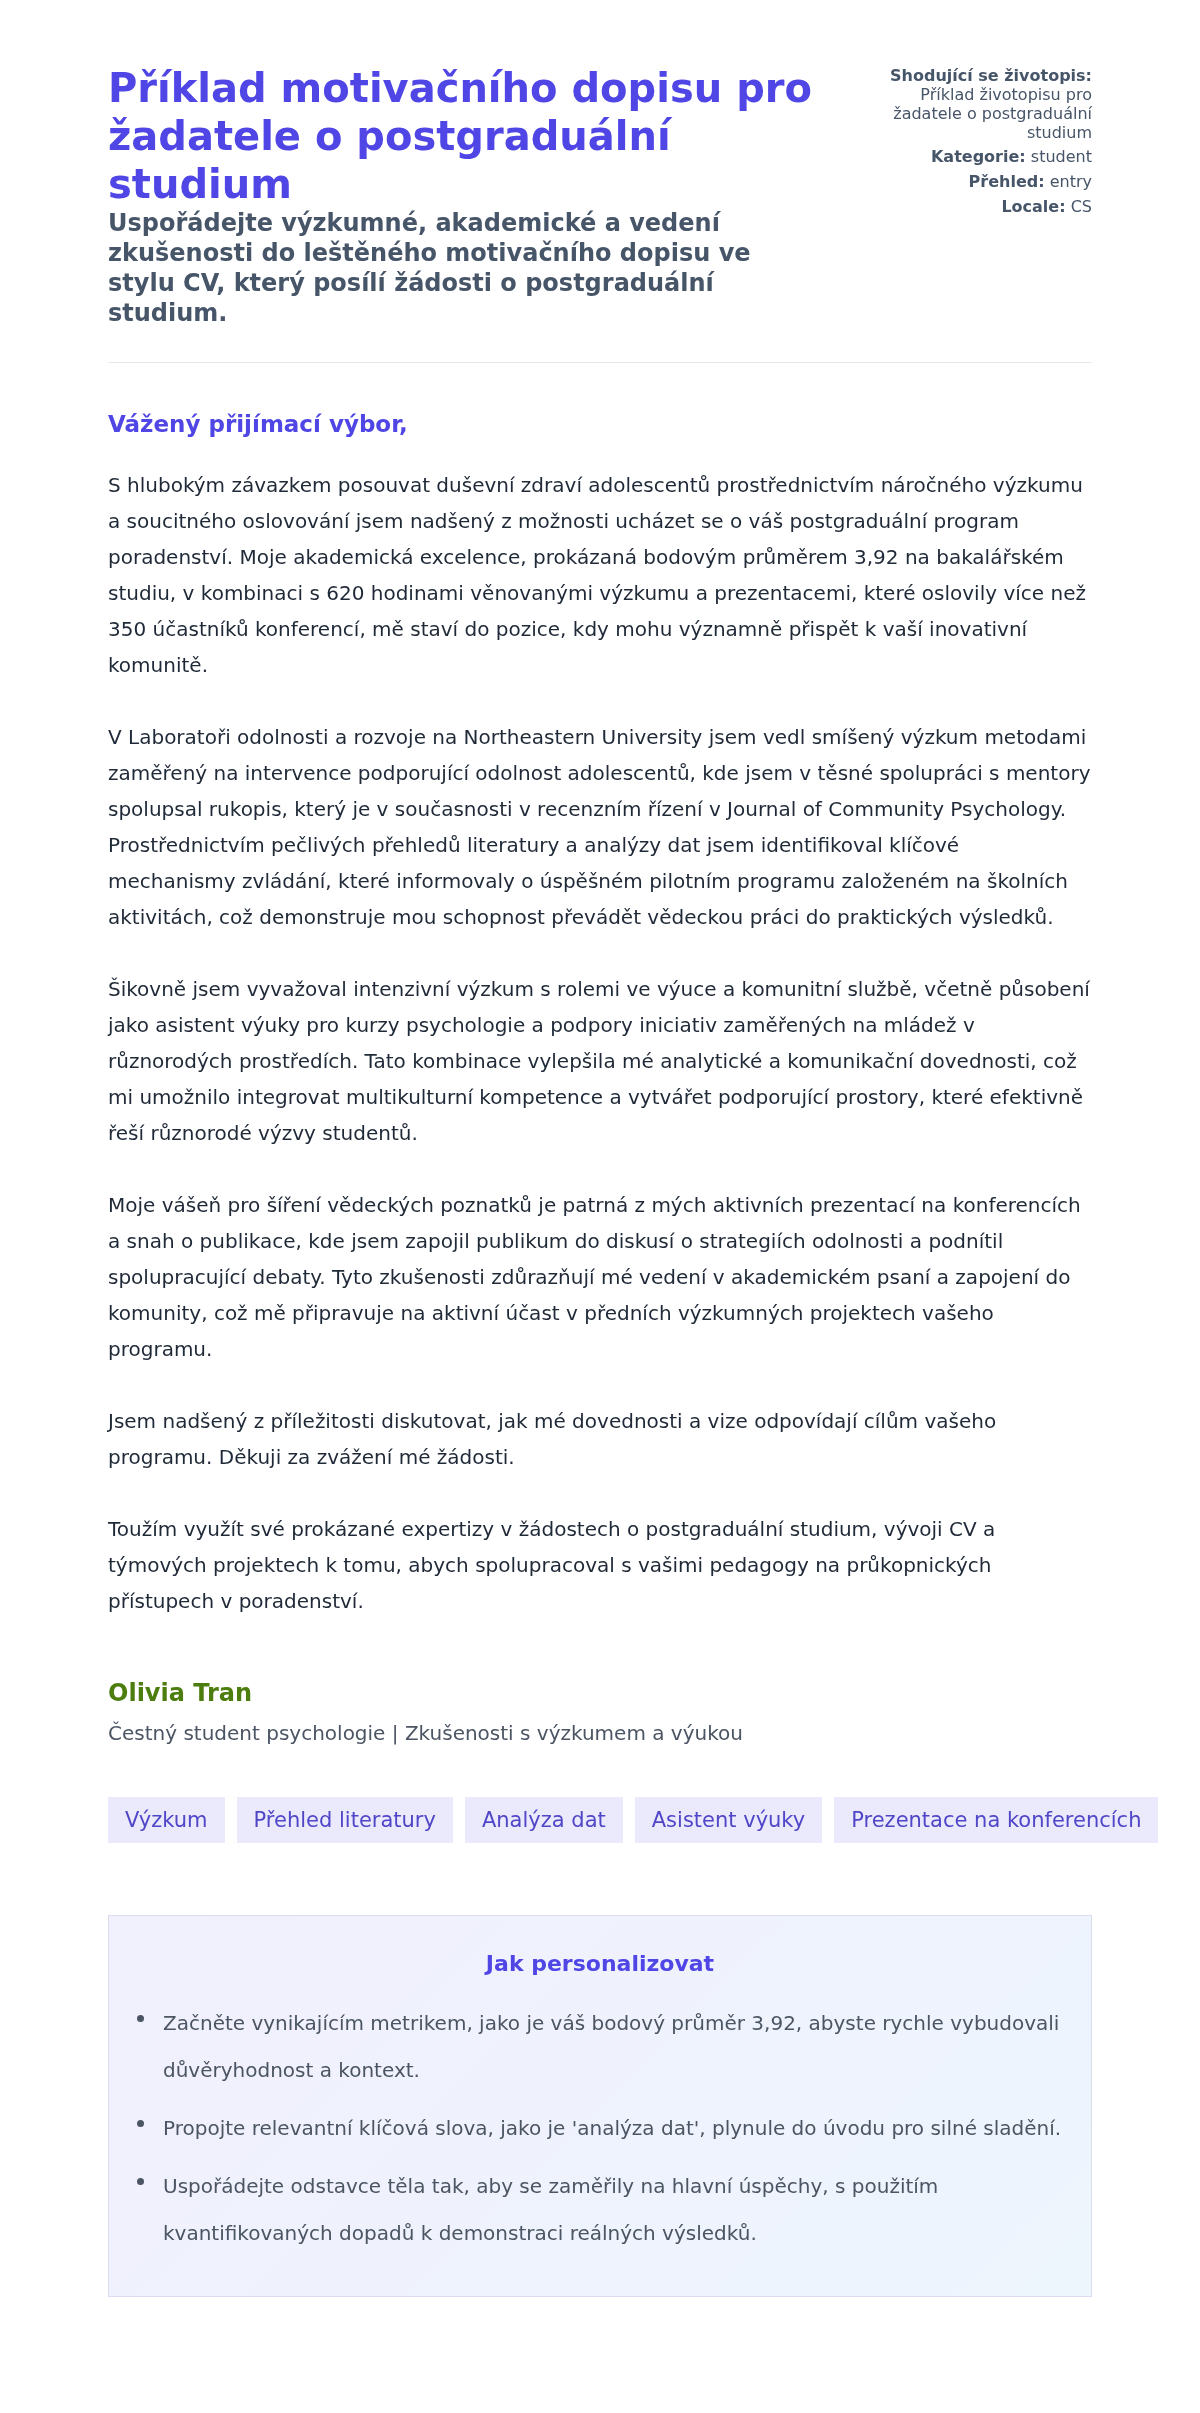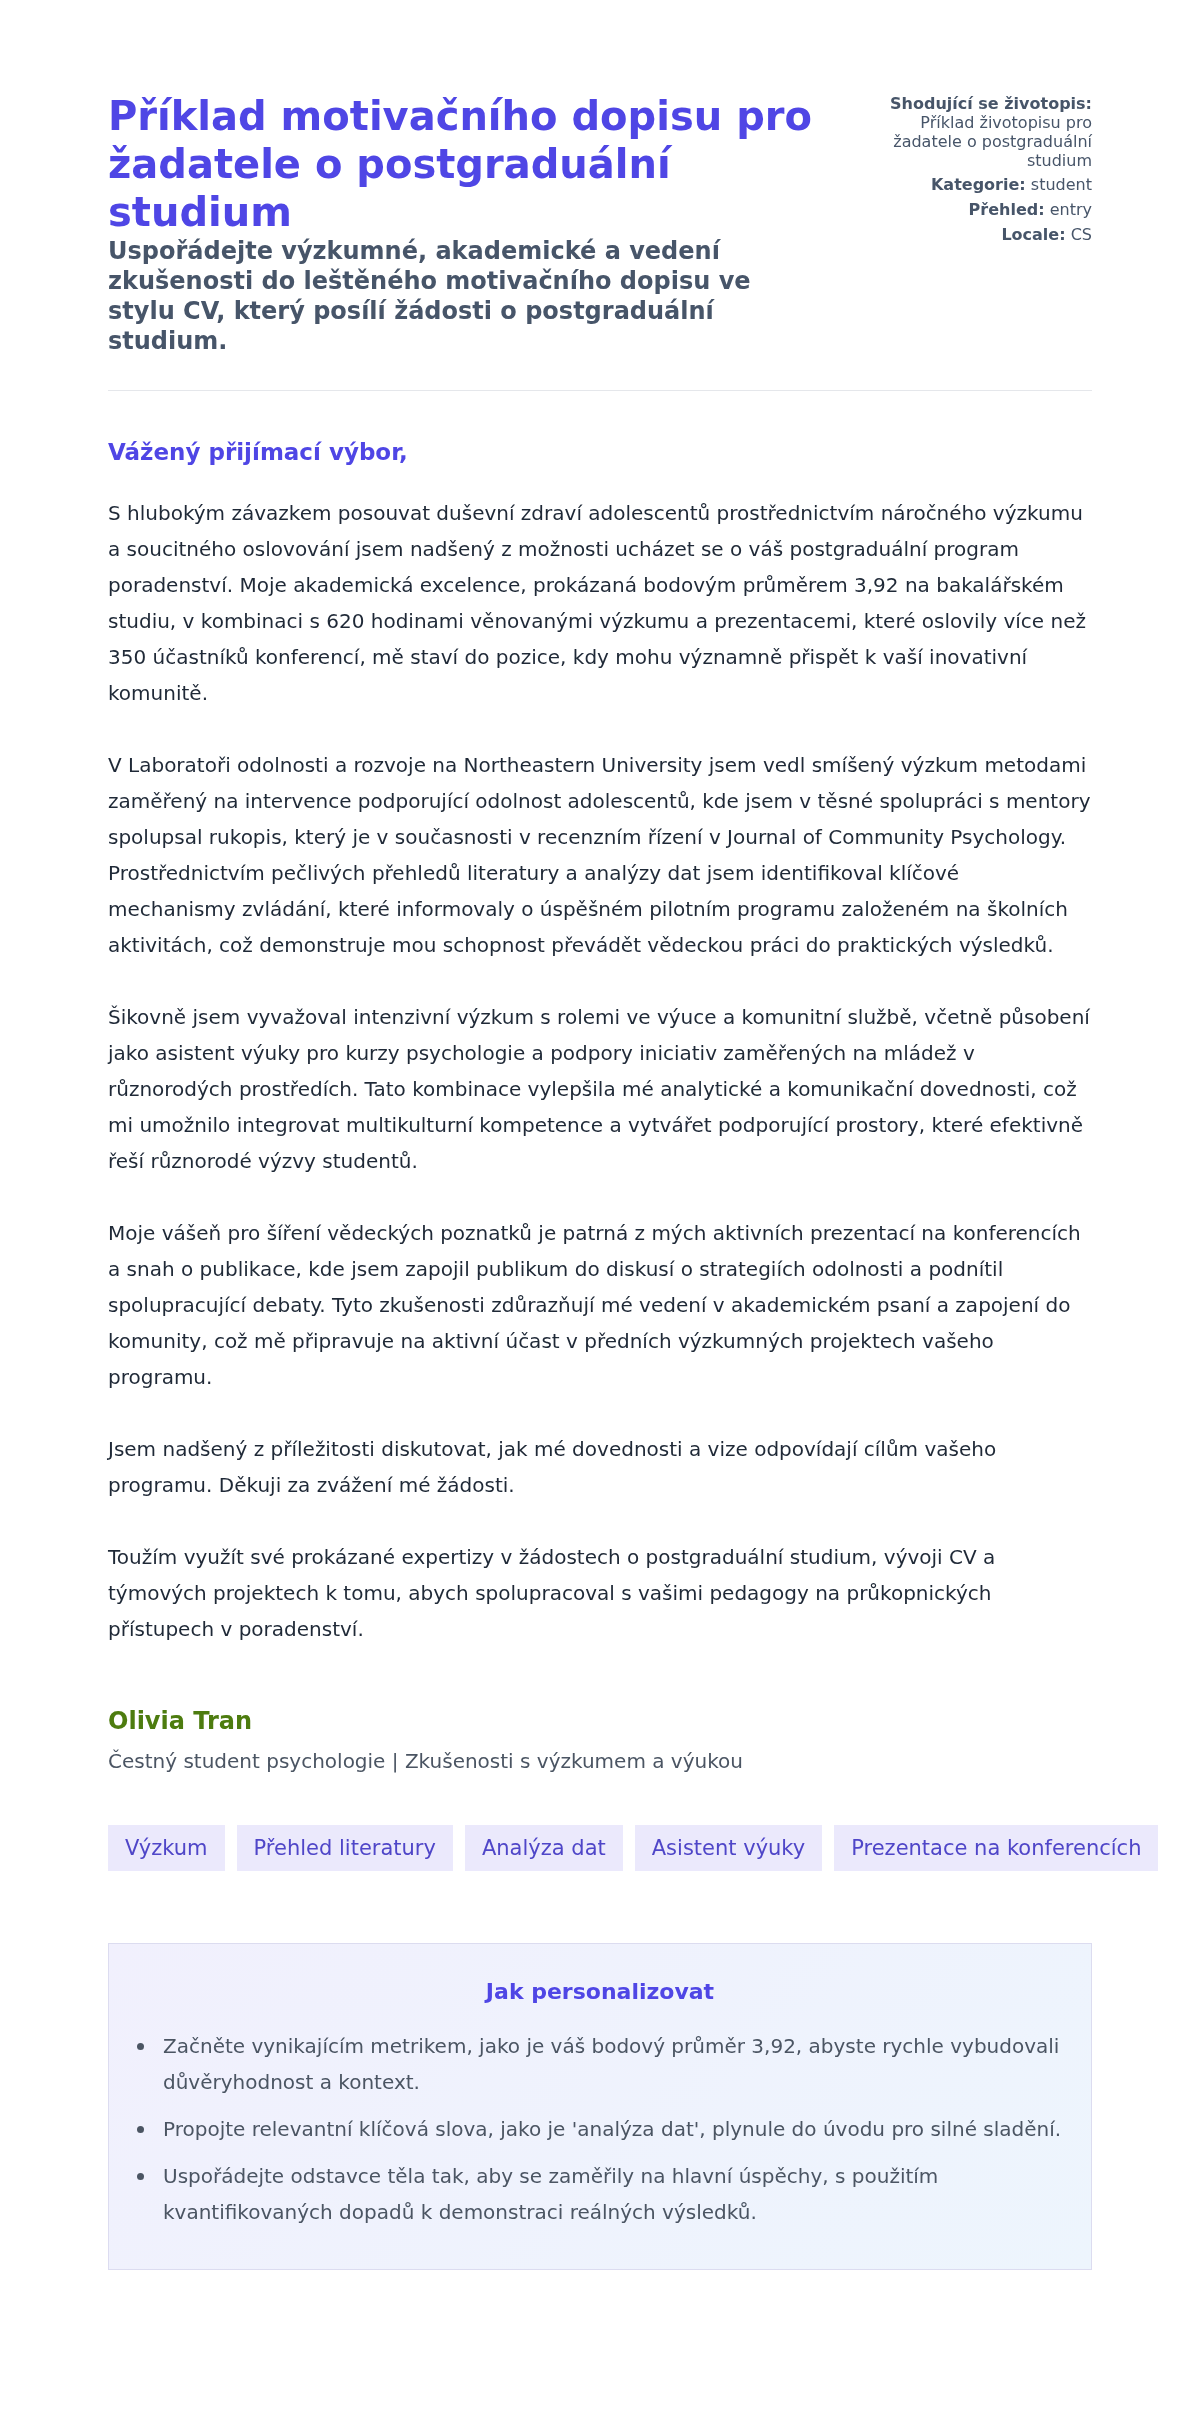--- a/index.html
+++ b/index.html
@@ -6,21 +6,21 @@
   html, body { background: #ffffff; }
   body {
     width: 1200px;
     min-height: 2413px;
     font-family: "DejaVu Sans", sans-serif;
     color: #111827;
   }
   .page {
     width: 984px;
     margin: 0 auto;
-    padding-top: 92px;
+    padding-top: 64px;
   }
   .header {
     display: flex;
     justify-content: space-between;
     align-items: flex-start;
     padding-bottom: 34px;
     border-bottom: 1px solid #e5e7eb;
   }
   .header-left { width: 720px; }
   .title {
@@ -101,21 +101,21 @@
     color: #4f46e5;
     line-height: 28px;
     margin-bottom: 22px;
     text-align: center;
   }
   .tips ul { list-style: none; }
   .tips li {
     position: relative;
     padding-left: 26px;
     font-size: 20px;
-    line-height: 36px;
+    line-height: 47px;
     color: #4b5563;
     margin-bottom: 11px;
   }
   .tips li .bullet {
     position: absolute;
     left: 0;
     top: 15px;
     width: 7px;
     height: 7px;
     border-radius: 50%;

